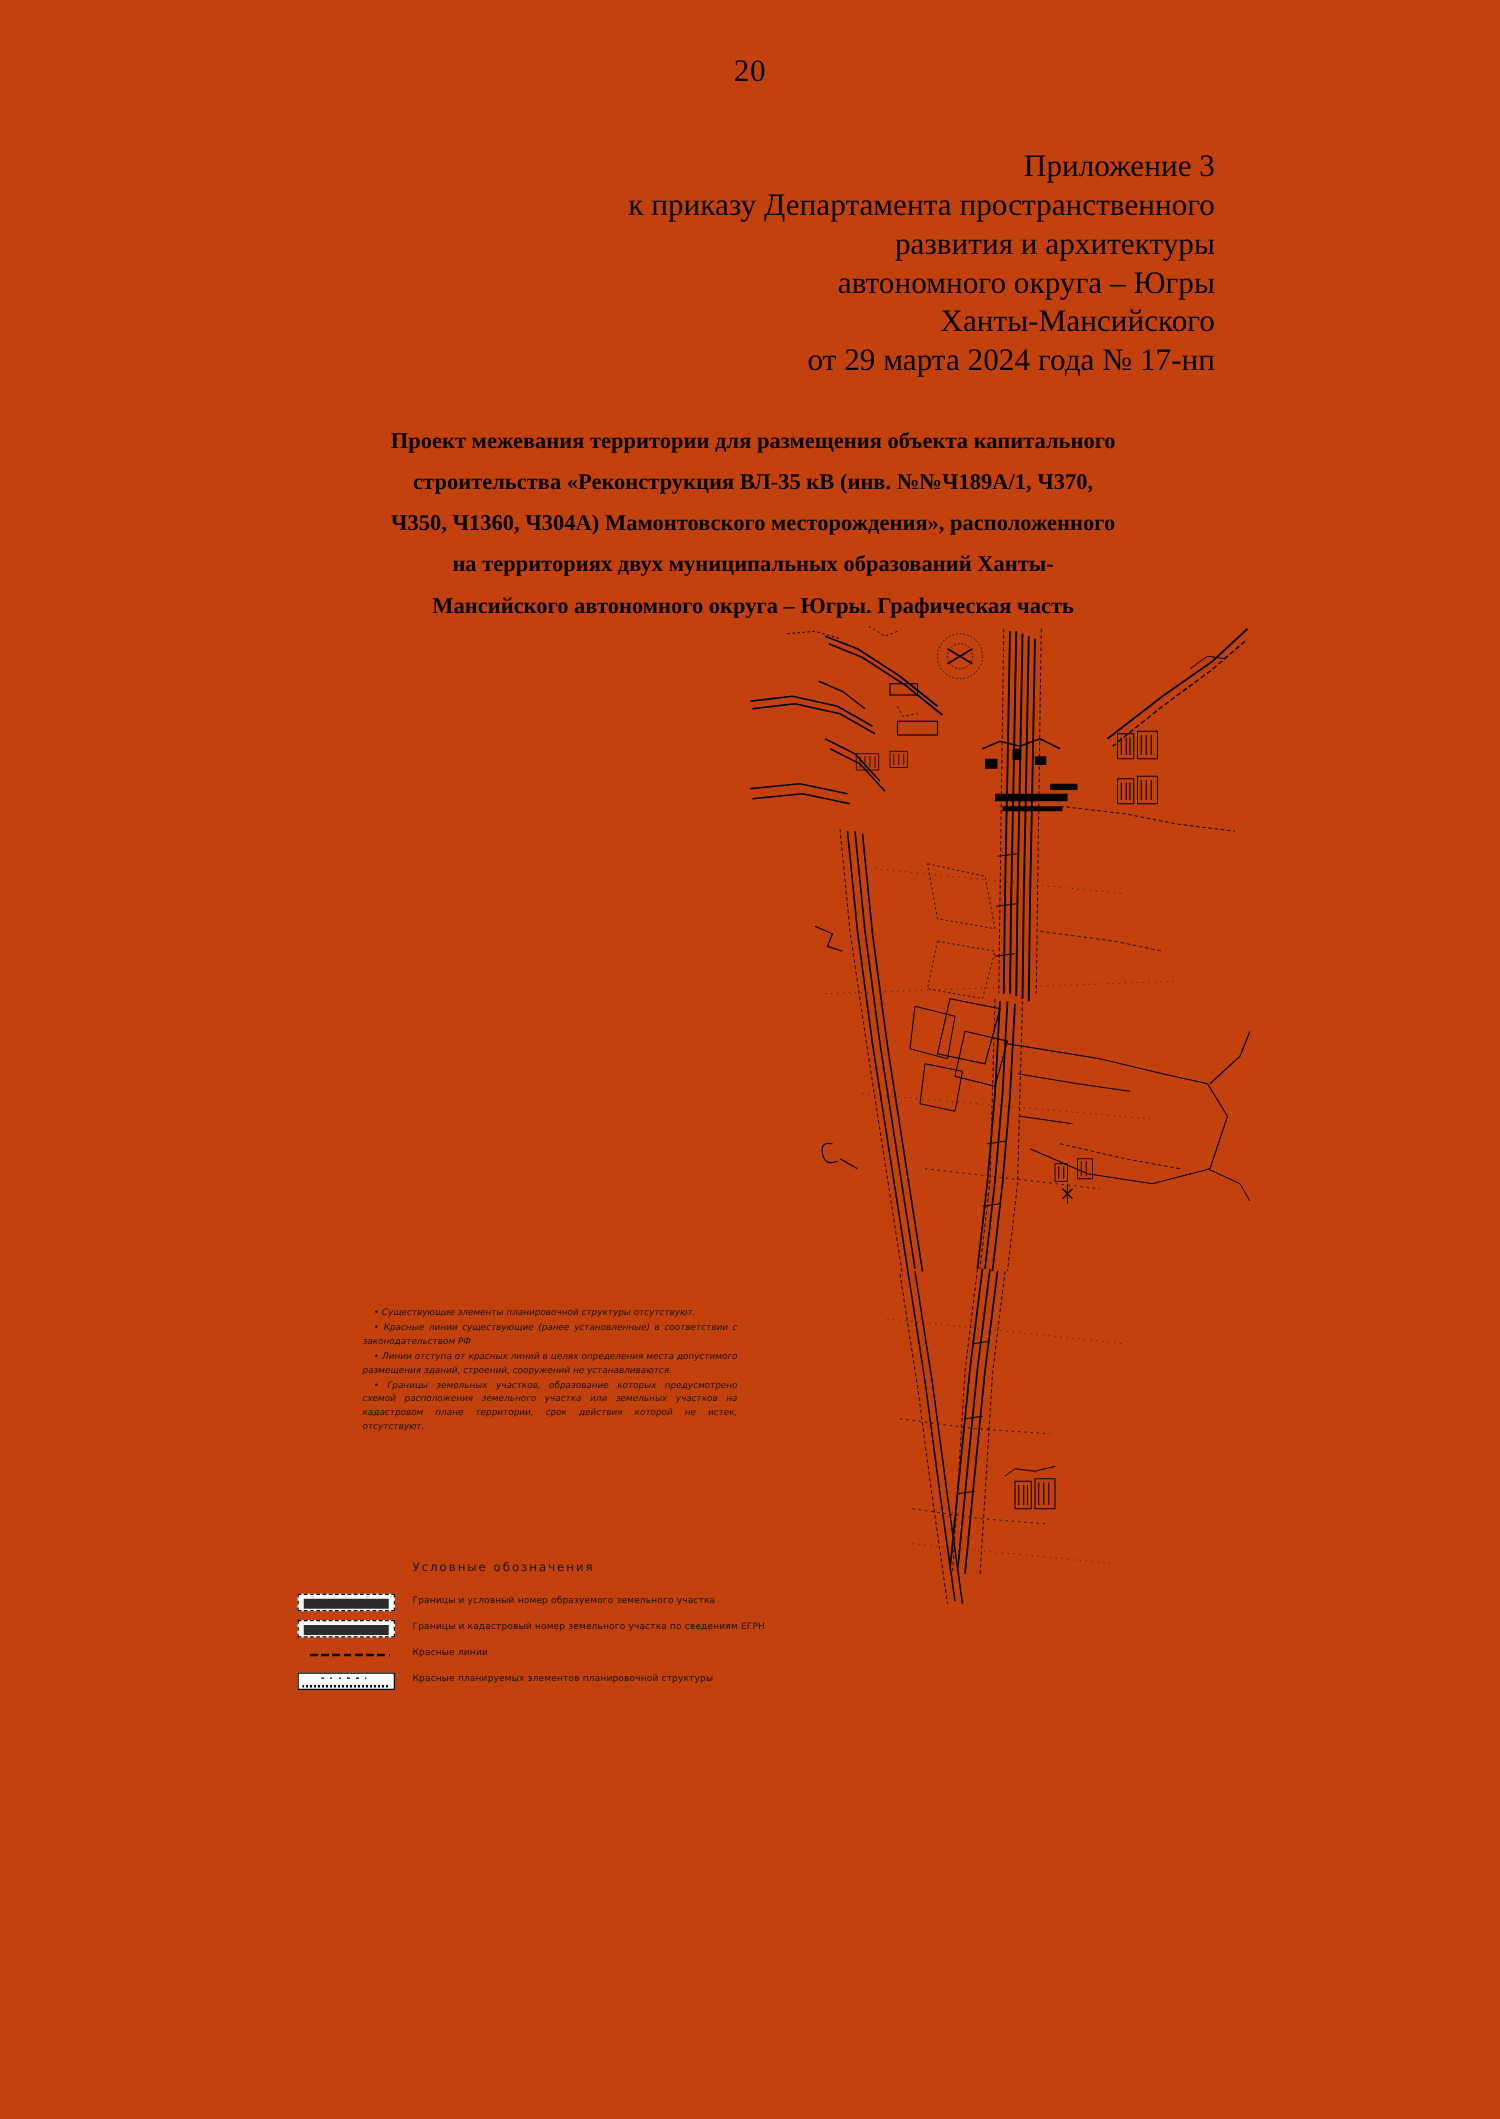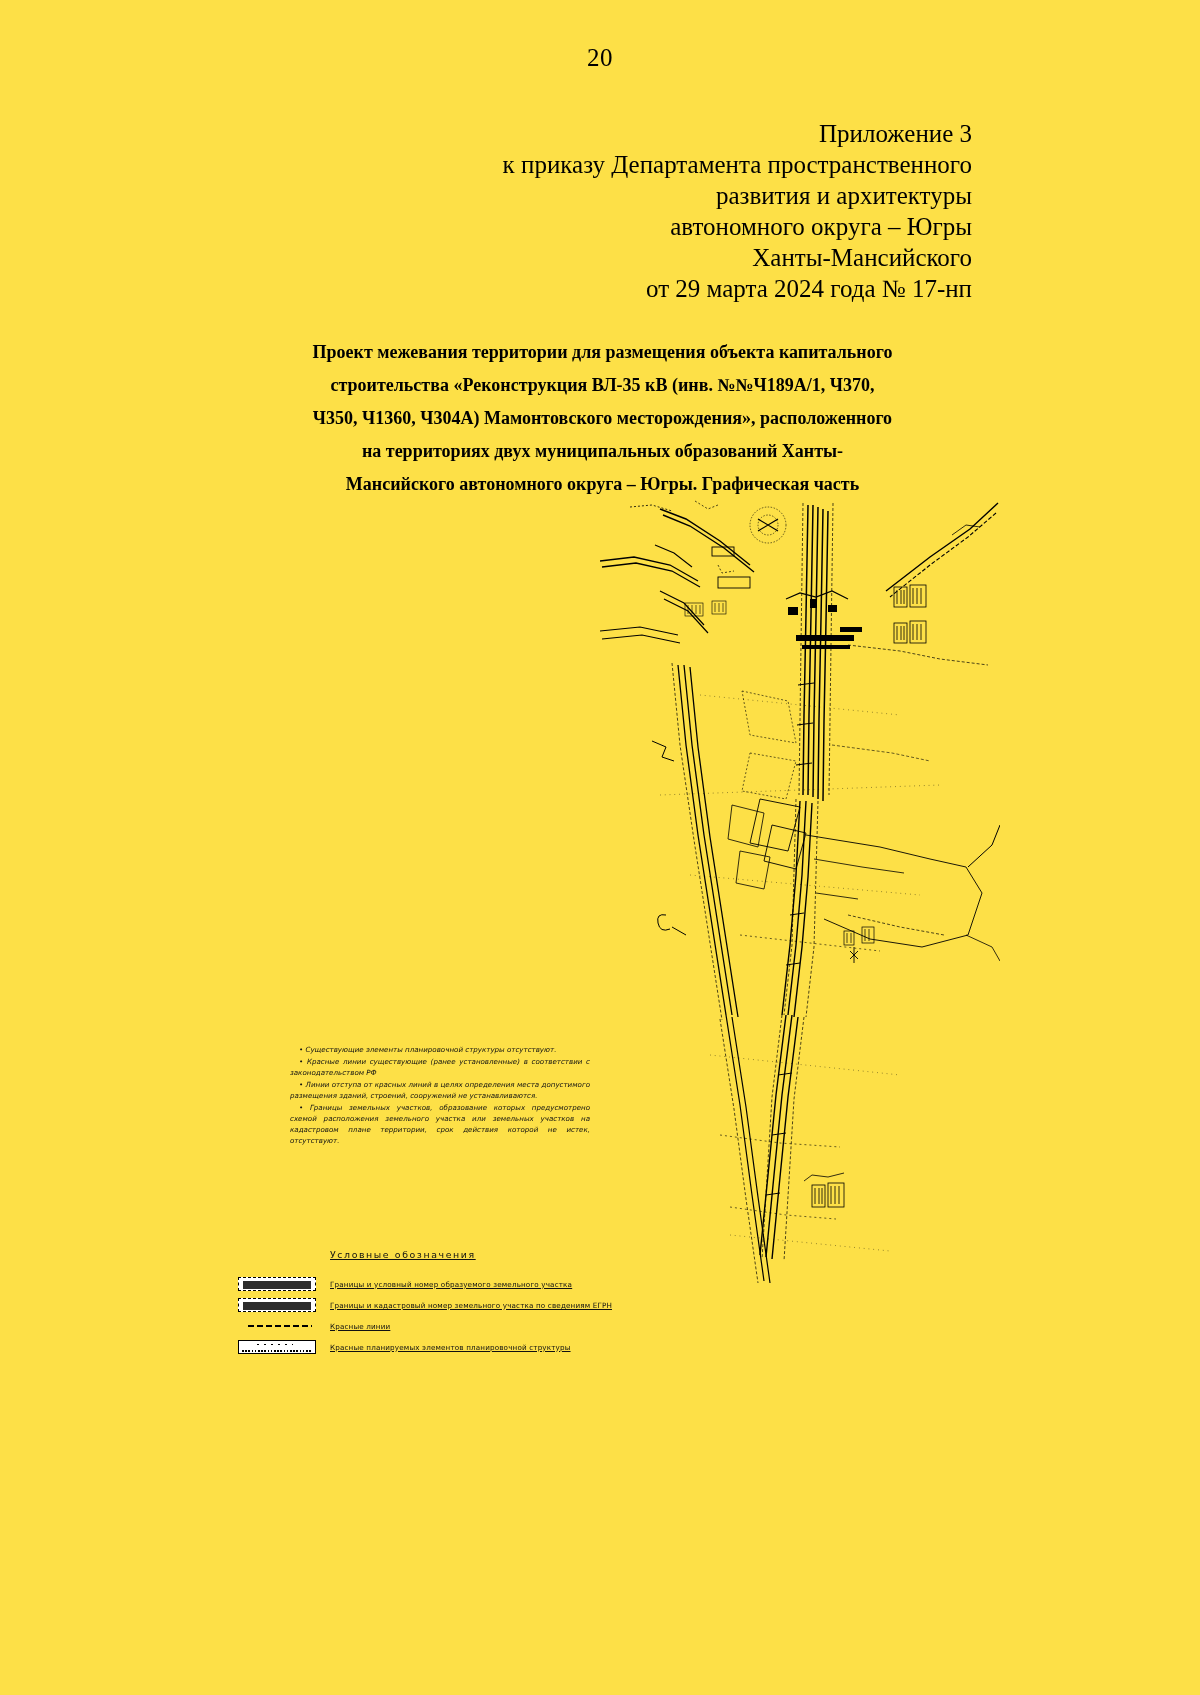--- a/index.html
+++ b/index.html
@@ -10,21 +10,21 @@
   }
   body {
     font-family: "Liberation Serif", "DejaVu Serif", serif;
     color: #000000;
   }
   .page {
     position: relative;
     width: 1200px;
     height: 1695px;
     margin: 0 auto;
-    background: #fde047;
+    background: #c2410c;
     overflow: hidden;
   }
 
   
   .page-number {
     position: absolute;
     top: 44px;
     left: 0;
     width: 1200px;
     text-align: center;
@@ -90,32 +90,31 @@
   }
 
   
   .legend {
     position: absolute;
     top: 1249px;
     left: 238px;
     width: 420px;
     font-family: "DejaVu Sans", "Liberation Sans", sans-serif;
     color: #111111;
-    text-decoration: underline;
   }
   .legend-title {
     font-size: 9.4px;
     letter-spacing: 1.6px;
     margin-left: 92px;
     margin-bottom: 15px;
     filter: blur(0.1px);
   }
   .legend-row {
     display: flex;
-    align-items: center;
+    align-items: flex-start;
     height: 18px;
     margin-bottom: 3px;
   }
   .legend-symbol {
     width: 78px;
     min-width: 78px;
     height: 14px;
     position: relative;
     margin-right: 14px;
   }

